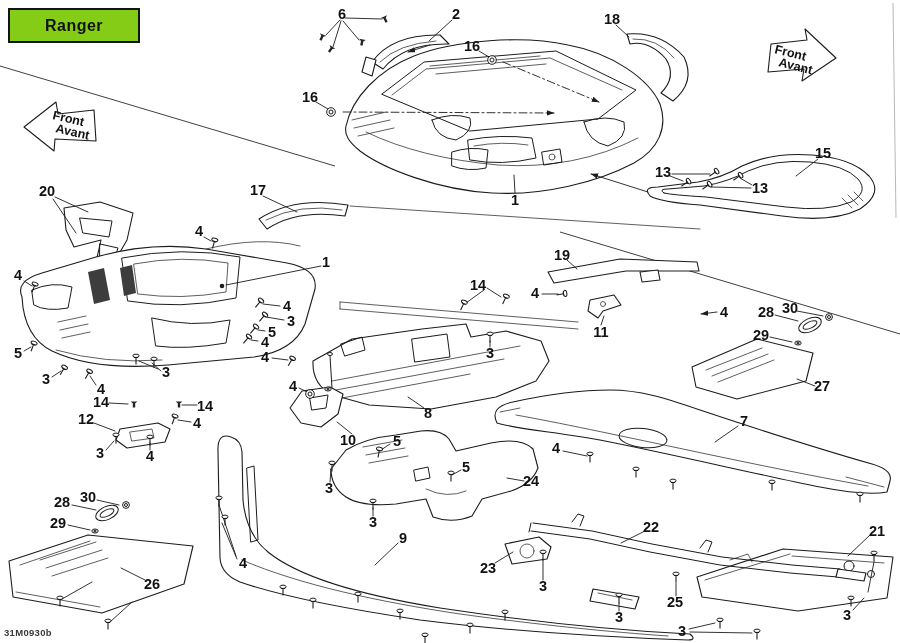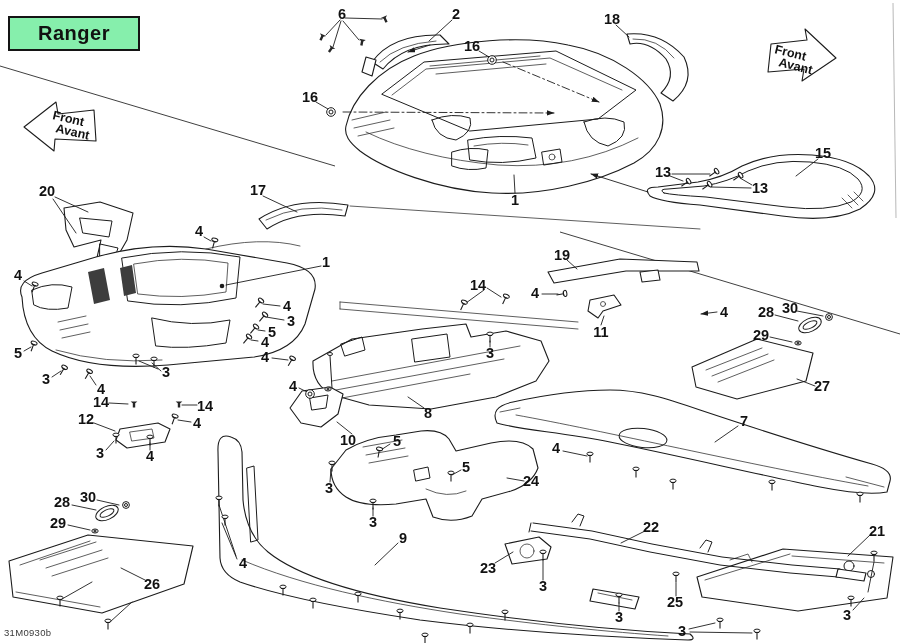--- a/index.html
+++ b/index.html
@@ -1,21 +1,21 @@
 <!DOCTYPE html>
 <html><head>
 <meta charset="utf-8">
 <style>
   html,body{margin:0;padding:0;background:#fff;}
   .stage{position:relative;width:900px;height:643px;background:#fff;overflow:hidden;
          font-family:"Liberation Sans",sans-serif;}
-  .title-box{position:absolute;left:8px;top:16px;width:128px;height:31px;border:2px solid #141414;
+  .title-box{position:absolute;left:8px;top:8px;width:128px;height:31px;border:2px solid #141414;
              display:flex;align-items:center;justify-content:center;
-             font-size:20px;font-weight:800;letter-spacing:.5px;color:#111;background:#86efac;}
-  .doc-code{position:absolute;left:4px;top:627px;font-size:9.5px;font-weight:400;color:#3a3a3a;
+             font-size:16px;font-weight:800;letter-spacing:.5px;color:#111;background:#84cc16;}
+  .doc-code{position:absolute;left:4px;top:627px;font-size:9.5px;font-weight:700;color:#3a3a3a;
             letter-spacing:.3px;}
   svg{position:absolute;left:0;top:0;}
   .part{fill:#fff;stroke:#1c1c1c;stroke-width:1.1;stroke-linejoin:round;stroke-linecap:round;}
   .ln{fill:none;stroke:#1c1c1c;stroke-width:1;stroke-linejoin:round;stroke-linecap:round;}
   .thin{fill:none;stroke:#2a2a2a;stroke-width:.75;stroke-linecap:round;}
   .sep{fill:none;stroke:#2a2a2a;stroke-width:.9;}
   .leader{fill:none;stroke:#1c1c1c;stroke-width:.9;stroke-linecap:round;}
   .dd{stroke-dasharray:8 3 2 3;}
   .plabel{font-family:"Liberation Sans",sans-serif;font-size:14.5px;font-weight:700;fill:#111;
           text-anchor:middle;}

